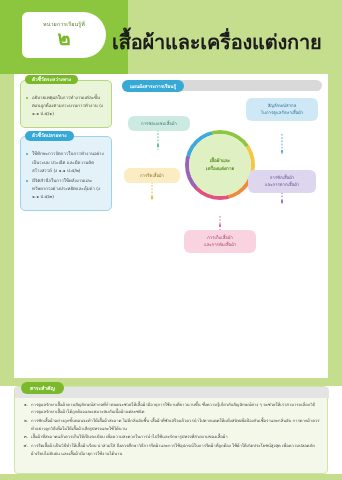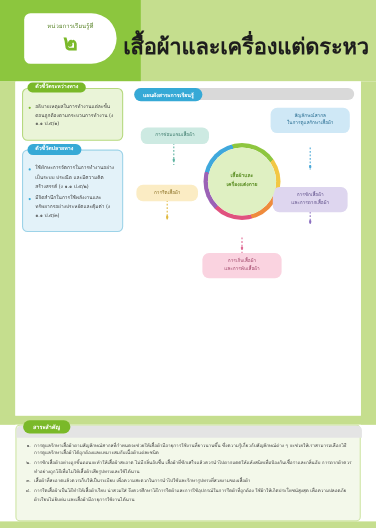--- a/index.html
+++ b/index.html
@@ -247,21 +247,21 @@
 <div class="page">
 
   <div class="top-band"></div>
   <div class="top-band-dark"></div>
 
   <div class="unit-pill">
     <div class="unit-label">หน่วยการเรียนรู้ที่</div>
     <div class="unit-number">๒</div>
   </div>
 
-  <div class="page-title">เสื้อผ้าและเครื่องแต่ดระหว</div>
+  <div class="page-title">เสื้อผ้าและเครื่องแต่งกาย</div>
 
   <div class="frame-left"></div>
   <div class="frame-right"></div>
   <div class="content-area"></div>
   <div class="frame-bottom"></div>
 
   <div class="left-col">
 
     <div class="box-indicator box-green">
       <div class="box-tag tag-green">ตัวชี้วัดระหว่างทาง</div>

